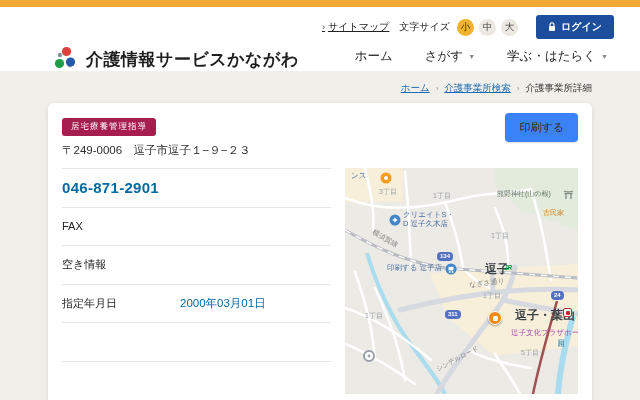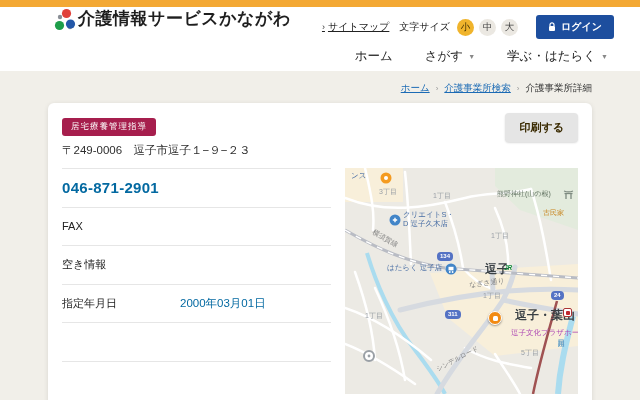--- a/index.html
+++ b/index.html
@@ -3,21 +3,21 @@
 <meta charset="utf-8">
 <style>
   * { margin:0; padding:0; box-sizing:border-box; }
   html,body { width:640px; height:400px; }
   body { font-family:"Liberation Sans","DejaVu Sans",sans-serif; }
   .page { position:relative; width:640px; height:400px; overflow:hidden; background:#f1efe9; }
 
   
   .topbar { height:7px; background:#f3a834; }
   header { background:#fff; height:64px; display:flex; justify-content:space-between; padding:0 26px 0 52px; }
-  .logo { display:flex; align-items:flex-start; gap:0; }
+  .logo { display:flex; align-items:flex-end; gap:8px; }
   .logo-text { font-size:17px; font-weight:bold; color:#1e1e1e; letter-spacing:.5px; }
   .header-right { display:flex; flex-direction:column; align-items:flex-end; padding-top:8px; }
   .utility-row { display:flex; align-items:center; gap:10px; font-size:10px; color:#222; }
   .sitemap { color:#222; text-decoration:underline; cursor:pointer; display:inline-flex; align-items:center; gap:3px; }
   .sitemap .arrow { font-size:9px; color:#333; text-decoration:none; }
   .fs-group { display:flex; align-items:center; gap:5px; }
   .fs-label { margin-right:2px; }
   .fs-btn { width:17px; height:17px; border-radius:50%; background:#ebe8e2; color:#444;
             display:inline-flex; align-items:center; justify-content:center; font-size:9.5px; cursor:pointer; }
   .fs-btn.active { background:#f0b42c; color:#3a2c00; }
@@ -32,21 +32,21 @@
   .breadcrumb { text-align:right; padding:11px 48px 0 0; font-size:9.5px; color:#444; }
   .breadcrumb a { color:#1c6bb5; text-decoration:underline; cursor:pointer; }
   .breadcrumb .sep { margin:0 6px; color:#999; font-size:8px; }
   .breadcrumb .current { color:#333; }
 
   
   .card { position:absolute; left:48px; top:103px; width:544px; height:310px; background:#fff;
           border-radius:6px; box-shadow:0 1px 5px rgba(0,0,0,.1); padding:12px 14px; }
   .badge { display:inline-block; background:#a61e4d; color:#fff; font-size:8.5px; padding:3px 9px;
            border-radius:3px; letter-spacing:1px; }
-  .print { position:absolute; top:10px; right:14px; background:#e5e5e5; color:#3a2a00; font-weight:bold;
+  .print { position:absolute; top:10px; right:14px; background:#3b82f6; color:#3a2a00; font-weight:normal;
            font-size:11px; padding:7px 14px; border-radius:4px; border:none; cursor:pointer;
            box-shadow:0 1px 2px rgba(0,0,0,.15); font-family:inherit; }
   .facility-name { font-size:19px; margin-top:9px; color:#1d1d1d; font-weight:bold; letter-spacing:1px; }
   .addr { font-size:11.5px; color:#2e2e2e; margin-top:7px; }
   .content { display:flex; margin-top:10px; gap:14px; }
   .details { flex:1; border-top:1px solid #e6e6e6; }
   .row { display:flex; align-items:center; height:38.5px; border-bottom:1px solid #e6e6e6; }
   .lbl { width:118px; font-size:11px; color:#222; flex-shrink:0; }
   .val { font-size:11.5px; color:#0369a1; }
   .val.tel { font-size:15px; font-weight:bold; letter-spacing:.3px; }
@@ -221,21 +221,21 @@
         <span class="m-shop" style="left:6px; top:4px;">ンス</span>
         <span class="m-chome" style="left:34px; top:20px;">3丁目</span>
         <span class="m-chome" style="left:88px; top:24px;">1丁目</span>
         <span class="m-poi-green" style="left:152px; top:22px;">熊野神社(山の根)</span>
         <span class="m-poi-orange" style="left:198px; top:41px;">古民家</span>
         <span class="m-shop" style="left:58px; top:43px;">クリエイトS・</span>
         <span class="m-shop" style="left:58px; top:52px;">D 逗子久木店</span>
         <span class="m-chome" style="left:146px; top:64px;">1丁目</span>
         <span class="m-street" style="left:30px; top:60px; transform:rotate(30deg); transform-origin:left top;">横須賀線</span>
         <span class="m-route" style="left:92px; top:84px;">134</span>
-        <span class="m-shop" style="left:42px; top:96px;">はたらく 逗子店</span>
+        <span class="m-shop" style="left:42px; top:96px;">印刷する 逗子店</span>
         <span class="m-station" style="left:140px; top:95px;">逗子</span>
         <span class="m-jr" style="left:159px; top:96px;">JR</span>
         <span class="m-street" style="left:124px; top:111px; transform:rotate(-7deg);">なぎさ通り</span>
         <span class="m-chome" style="left:138px; top:124px;">1丁目</span>
         <span class="m-route" style="left:206px; top:123px;">24</span>
         <span class="m-chome" style="left:20px; top:144px;">1丁目</span>
         <span class="m-route" style="left:100px; top:142px;">311</span>
         <span class="m-marker" style="left:143px; top:143px;">
             <i></i>
           </span>

